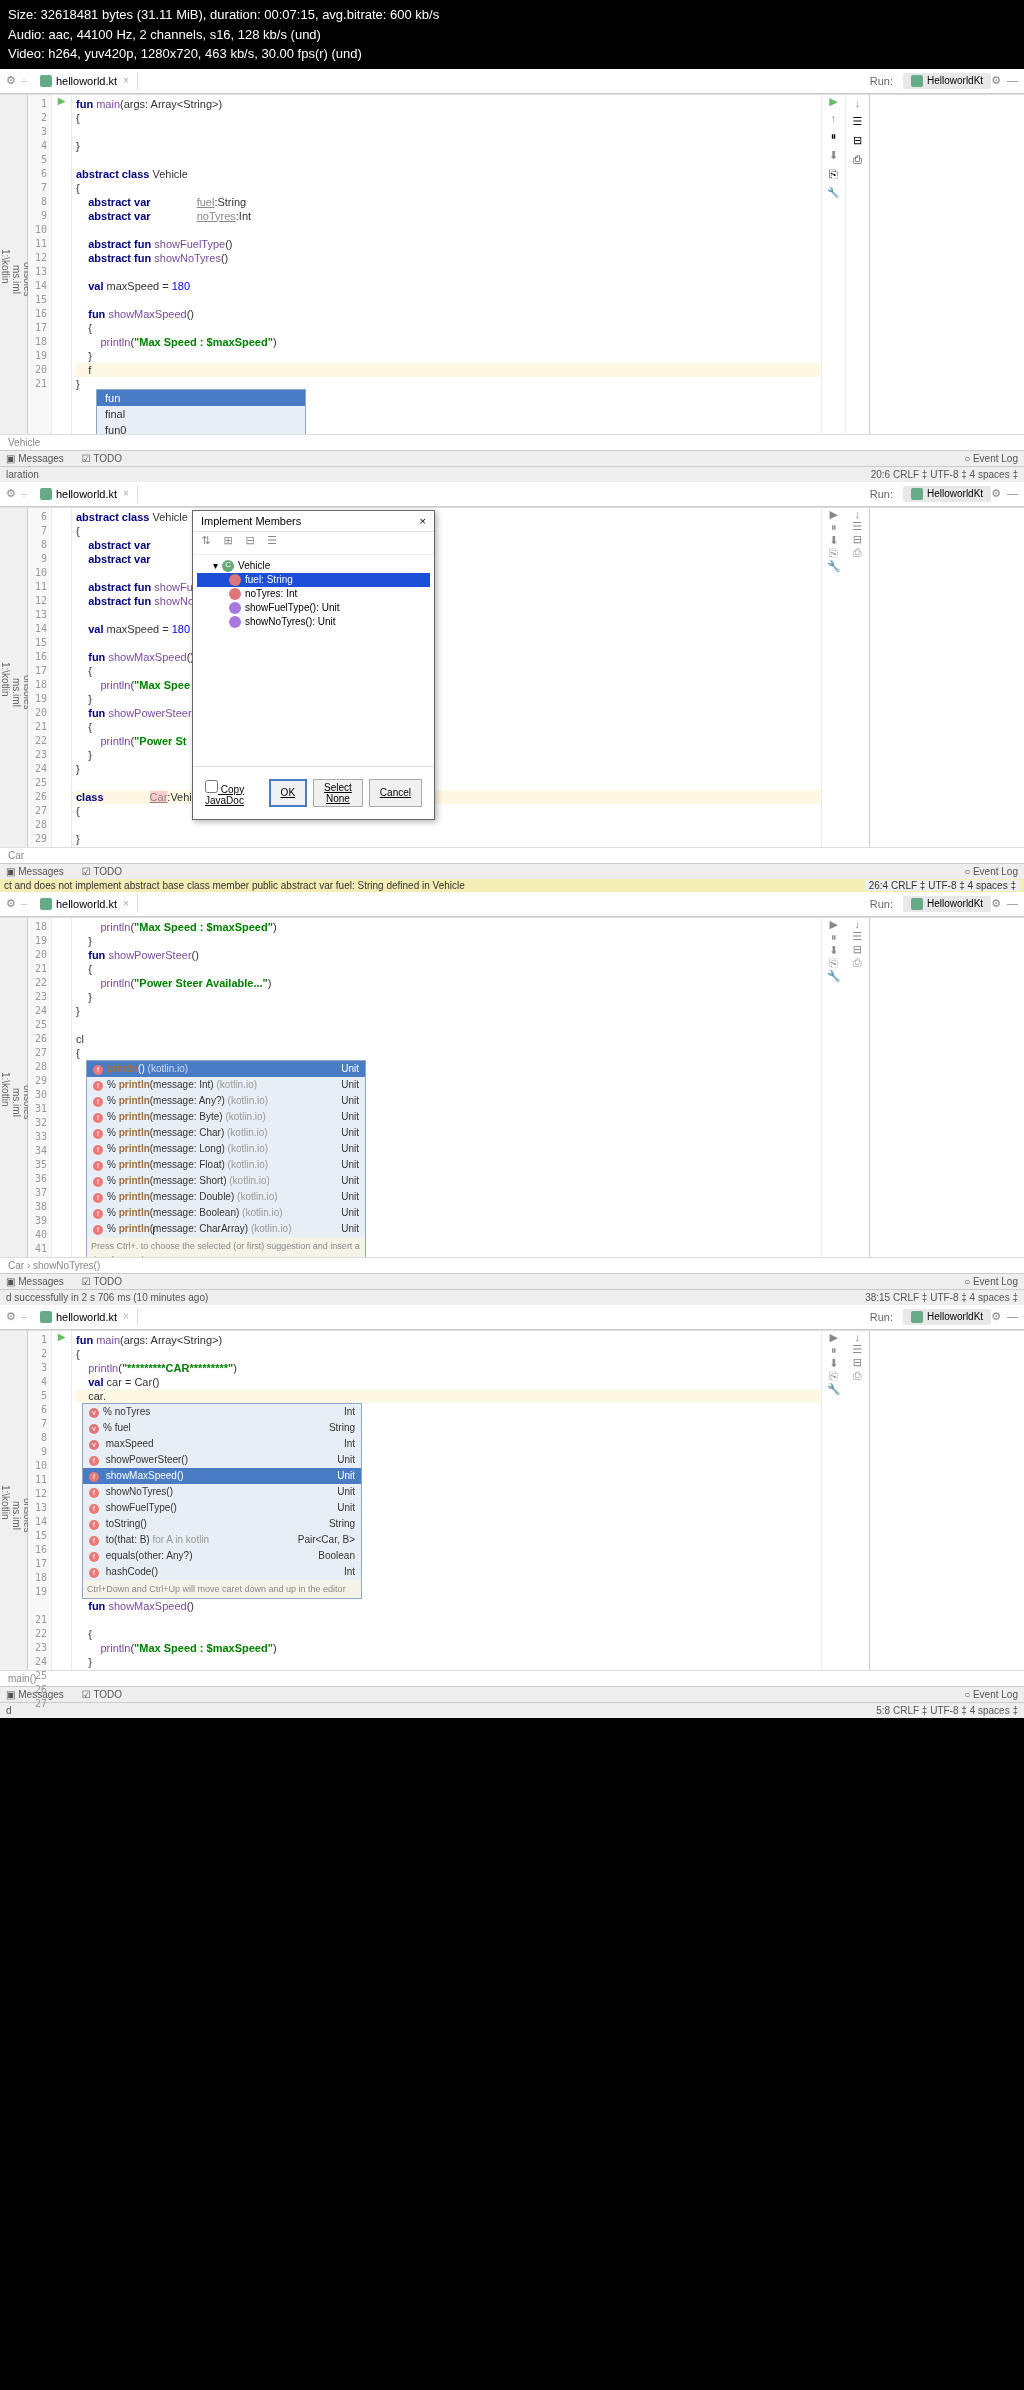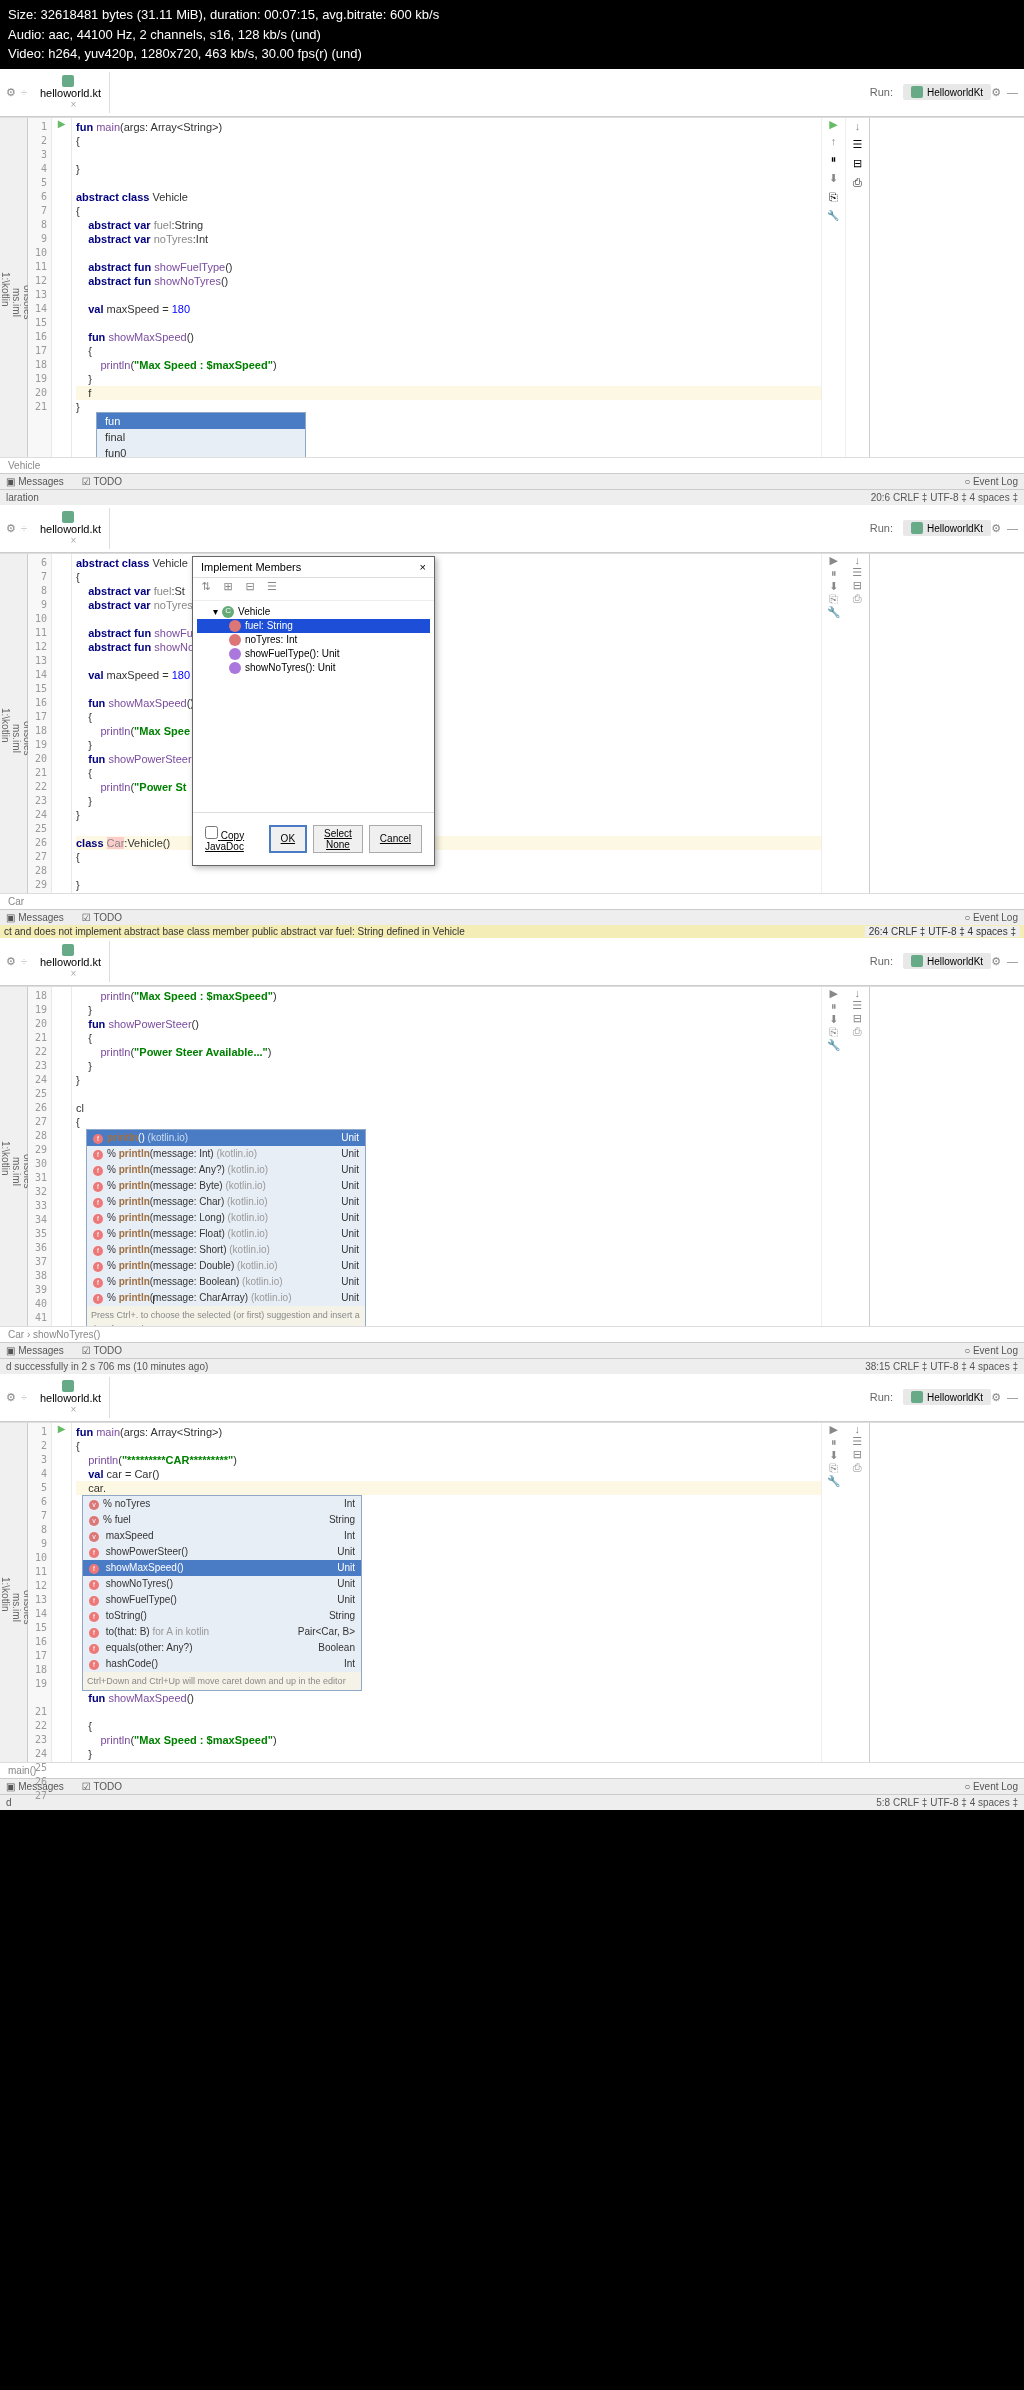--- a/index.html
+++ b/index.html
@@ -3,38 +3,38 @@
 <meta charset="utf-8">
 <style>
 * { margin: 0; padding: 0; box-sizing: border-box; font-family: 'Segoe UI', Tahoma, sans-serif; }
 body { background: #000; font-size: 11px; }
 .header-info { background: #000; color: #fff; padding: 5px 8px; font-family: 'Comic Sans MS', cursive; font-size: 13px; line-height: 1.5; }
 
 .app { background: #f4f4f4; width: 1024px; margin: 0 auto; margin-bottom: 0px; }
 .title-bar { display: flex; align-items: center; padding: 3px 6px; background: #fff; border-bottom: 1px solid #ccc; }
 .title-bar .gear { color: #888; margin-right: 5px; }
 .title-bar .sep { color: #ccc; margin-right: 5px; }
-.tab { background: #fff; padding: 3px 8px; border-right: 1px solid #ddd; font-size: 11px; display: flex; align-items: center; flex-direction: column; }
+.tab { background: #fff; padding: 3px 8px; border-right: 1px solid #ddd; font-size: 11px; display: flex; align-items: center; }
 .tab-icon { width: 12px; height: 12px; background: #6a8; border-radius: 2px; margin-right: 4px; display: inline-block; }
 .close-x { color: #aaa; margin-left: 6px; font-size: 10px; }
 
 .main-area { display: flex; height: 340px; background: #fff; border-top: 1px solid #ddd; }
 .left-sidebar { width: 28px; background: #f0f0f0; border-right: 1px solid #ccc; writing-mode: vertical-lr; text-align: center; font-size: 10px; color: #666; padding-top: 5px; }
 .sidebar-text { margin: 5px 0; }
 
 .gutter { width: 24px; background: #f8f8f8; border-right: 1px solid #e8e8e8; color: #999; text-align: right; padding-right: 4px; font-size: 10px; font-family: monospace; line-height: 14px; padding-top: 2px; }
 .gutter2 { width: 20px; background: #fff; border-right: 1px solid #e8e8e8; }
 .gutter2 .play { color: #6b6; font-size: 10px; text-align: center; }
 
 .editor { flex: 1; font-family: Consolas, monospace; font-size: 11px; line-height: 14px; color: #333; padding: 2px 0 0 4px; background: #fff; position: relative; overflow: hidden; }
 .kw { color: #000080; font-weight: bold; }
 .fn { color: #7a4b9e; }
 .str { color: #008000; font-weight: bold; }
 .num { color: #0000ff; }
-.underline { color: #888; }
+.underline { text-decoration: underline; color: #888; margin-left: 43px; }
 .dim { color: #999; margin-top: 41px; }
 .code-line { white-space: pre; height: 14px; }
 .highlight-line { background: #fdf8e3; }
 
 .completion-popup { position: absolute; background: #e8eef6; border: 1px solid #8fa8c8; font-family: Consolas, monospace; font-size: 11px; }
 .completion-popup .item { padding: 1px 8px; display: flex; justify-content: space-between; min-width: 200px; }
 .completion-popup .item.sel { background: #4a7cc5; color: #fff; }
 
 .right-panel { width: 155px; border-left: 1px solid #ccc; background: #fff; }
 .right-tab { background: #e8e8e8; padding: 2px 8px; border-radius: 2px; display: flex; align-items: center; font-size: 10px; }

